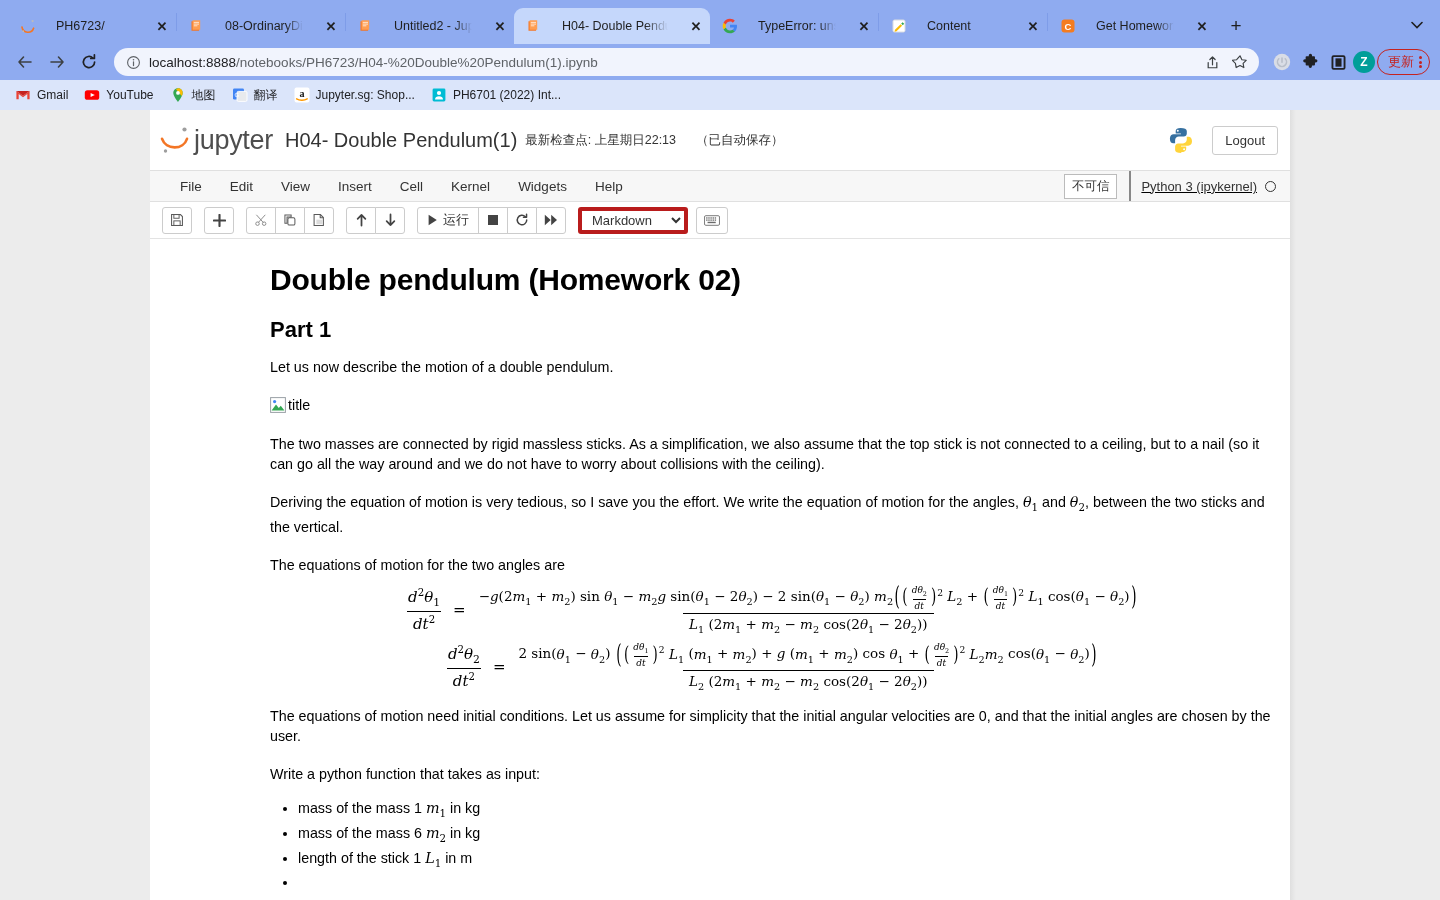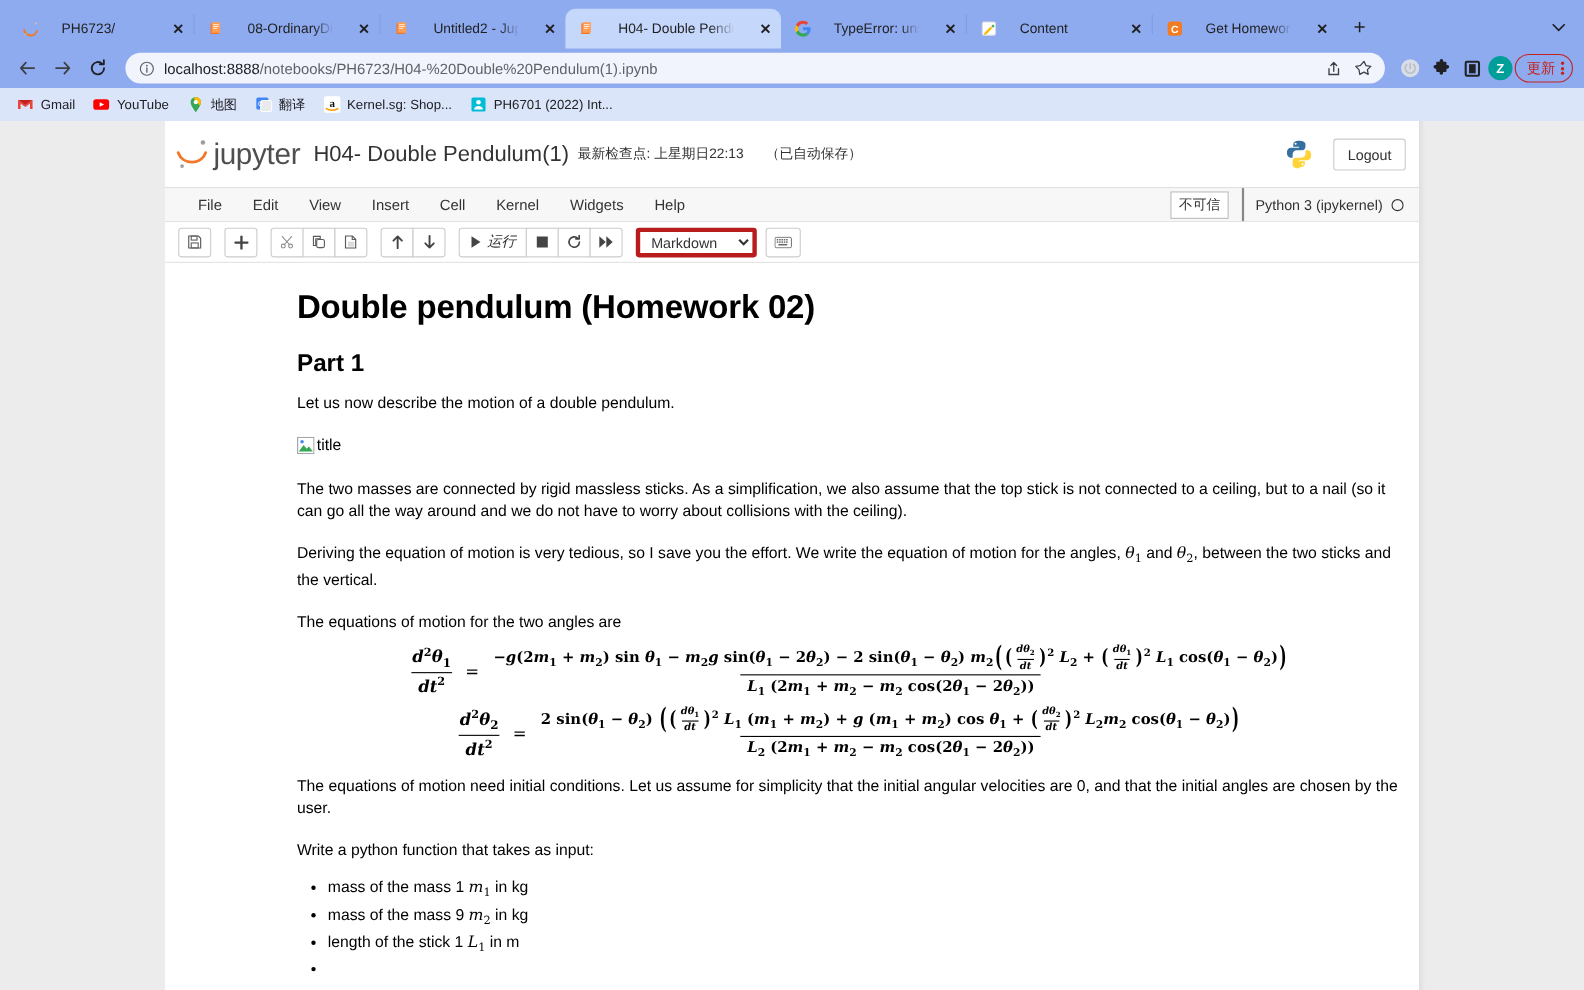--- a/index.html
+++ b/index.html
@@ -78,28 +78,28 @@
   #hdr-right { margin-left: auto; display: flex; align-items: center; gap: 16px; }
   #logout { border: 1px solid #ccc; border-radius: 3px; background: #fff; font-size: 13px;
             color: #333; padding: 6px 12px; }
 
   #menubar { height: 32px; background: #f7f7f7; border-top: 1px solid #e0e0e0; border-bottom: 1px solid #e0e0e0;
              display: flex; align-items: center; padding-left: 16px; }
   .menu-item { font-size: 13.5px; color: #333; padding: 6px 14px; }
   #menu-right { margin-left: auto; display: flex; align-items: center; height: 100%; }
   #trust { border: 1px solid #bbb; background: #fff; font-size: 12.5px; color: #333; padding: 3px 7px; margin-right: 12px; }
   #kernel-box { display: flex; align-items: center; gap: 8px; border-left: 2px solid #888; padding: 0 14px 0 10px; height: 100%;
-                background: #f7f7f7; }
+                background: #f7f7f7; text-decoration: underline; }
   #kernel-name { font-size: 13px; color: #333; }
   #kernel-ind { width: 11px; height: 11px; border: 1.6px solid #333; border-radius: 50%; }
 
   #toolbar { height: 36px; background: #fff; display: flex; align-items: center; padding: 4px 0 4px 12px; gap: 0; }
   .tb-group { display: flex; margin-right: 12px; }
   .tb-btn { width: 30px; height: 27px; border: 1px solid #ccc; background: #fff;
-            display: flex; align-items: center; justify-content: center; margin-left: -1px; color: #5a5a5a; font-style: italic; }
+            display: flex; align-items: center; justify-content: center; margin-left: -1px; color: #5a5a5a; }
   .tb-group .tb-btn:first-child { margin-left: 0; border-radius: 3px 0 0 3px; }
   .tb-group .tb-btn:last-child { border-radius: 0 3px 3px 0; }
   .tb-group .tb-btn:only-child { border-radius: 3px; }
   .tb-run { width: auto; padding: 0 9px; gap: 5px; font-size: 13px; color: #333; }
   #celltype { height: 27px; border: 4px solid #b91c1c; border-radius: 3px; background: #fff;
               font-size: 13px; color: #333; padding: 0 6px; width: 110px; margin-right: 8px;
               font-family: "Liberation Sans", sans-serif; }
   #kbd-btn { width: 32px; height: 27px; border: 1px solid #ccc; border-radius: 3px; background: #fff;
              display: flex; align-items: center; justify-content: center; color: #5a5a5a; }
 
@@ -115,21 +115,21 @@
   .bi-glyph { width: 16px; height: 16px; display: inline-block; vertical-align: -3px; }
   ul.nb { margin: 0 0 0 28px; }
   ul.nb li { font-size: 14.3px; line-height: 20px; color: #000; margin-bottom: 0; }
 
   
   .math { font-family: "DejaVu Serif", serif; font-style: italic; }
   .mathup { font-family: "DejaVu Serif", serif; font-style: normal; }
   sub.m { font-size: 0.72em; font-style: normal; }
   .eq-wrap { display: flex; justify-content: center; align-items: center; margin: 10px 0 8px; }
   .eq { display: flex; align-items: center; font-family: "DejaVu Serif", serif; font-size: 15px; }
-  .frac { display: inline-flex; flex-direction: column; align-items: center; vertical-align: middle; font-weight: bold; }
+  .frac { display: inline-flex; flex-direction: column; align-items: center; vertical-align: middle; }
   .frac .num { padding: 0 6px 2px; }
   .frac .den { border-top: 1.1px solid #000; padding: 2px 6px 0; }
   .eqsign { margin: 0 7px; font-family: "DejaVu Serif", serif; }
   .lhs { font-size: 15px; }
   .rhs { font-size: 13.5px; white-space: nowrap; }
   .small-frac { display: inline-flex; flex-direction: column; align-items: center; font-size: 9px;
                 vertical-align: middle; margin: 0 1px; }
   .small-frac .num { padding: 0 2px 1px; }
   .small-frac .den { border-top: 0.9px solid #000; padding: 1px 2px 0; }
   .bigparen { display: inline-block; transform: scaleY(1.9); font-family: "DejaVu Serif", serif;
@@ -332,21 +332,21 @@
         <text x="4.8" y="9.6" font-size="6" fill="#fff" font-family="Liberation Sans, sans-serif" text-anchor="middle">G</text>
       </svg>
       <span>翻译</span>
     </div>
     <div class="bm">
       <svg class="bmi" viewBox="0 0 16 16">
         <rect x="0.5" y="0.5" width="15" height="15" rx="2" fill="#fff"></rect>
         <text x="8" y="10.4" font-size="10" font-weight="700" fill="#111" font-family="Liberation Serif, serif" text-anchor="middle">a</text>
         <path d="M2.6 11.8c2.8 1.8 7.6 1.9 10.6 0" fill="none" stroke="#ff9900" stroke-width="1.4" stroke-linecap="round"></path>
       </svg>
-      <span>Kernel.sg: Shop...</span>
+      <span>Jupyter.sg: Shop...</span>
     </div>
     <div class="bm">
       <svg class="bmi" viewBox="0 0 16 16">
         <rect x="1.6" y="1.6" width="12.8" height="12.8" rx="1.4" fill="#00bcd4"></rect>
         <circle cx="8" cy="6" r="2.1" fill="#fff"></circle>
         <path d="M4 12.6c0-2.2 1.8-3.3 4-3.3s4 1.1 4 3.3z" fill="#fff"></path>
       </svg>
       <span>PH6701 (2022) Int...</span>
     </div>
   </div>
@@ -570,21 +570,21 @@
               </span>
             </span>
           </div>
         </div>
 
         <p class="nb">The equations of motion need initial conditions. Let us assume for simplicity that the initial angular velocities are 0, and that the initial angles are chosen by the user.</p>
         <p class="nb" style="margin-bottom:14px">Write a python function that takes as input:</p>
 
         <ul class="nb">
           <li><span>mass of the mass 1 </span><span class="math"><span>m</span><sub class="m">1</sub></span><span> in kg</span></li>
-          <li><span>mass of the mass 9 </span><span class="math"><span>m</span><sub class="m">2</sub></span><span> in kg</span></li>
+          <li><span>mass of the mass 6 </span><span class="math"><span>m</span><sub class="m">2</sub></span><span> in kg</span></li>
           <li><span>length of the stick 1 </span><span class="math"><span>L</span><sub class="m">1</sub></span><span> in m</span></li>
           <li></li>
 
         </ul>
 
       </div>
     </div>
 
     <div class="panel-edge" style="left:1140px"></div>
   </div>

